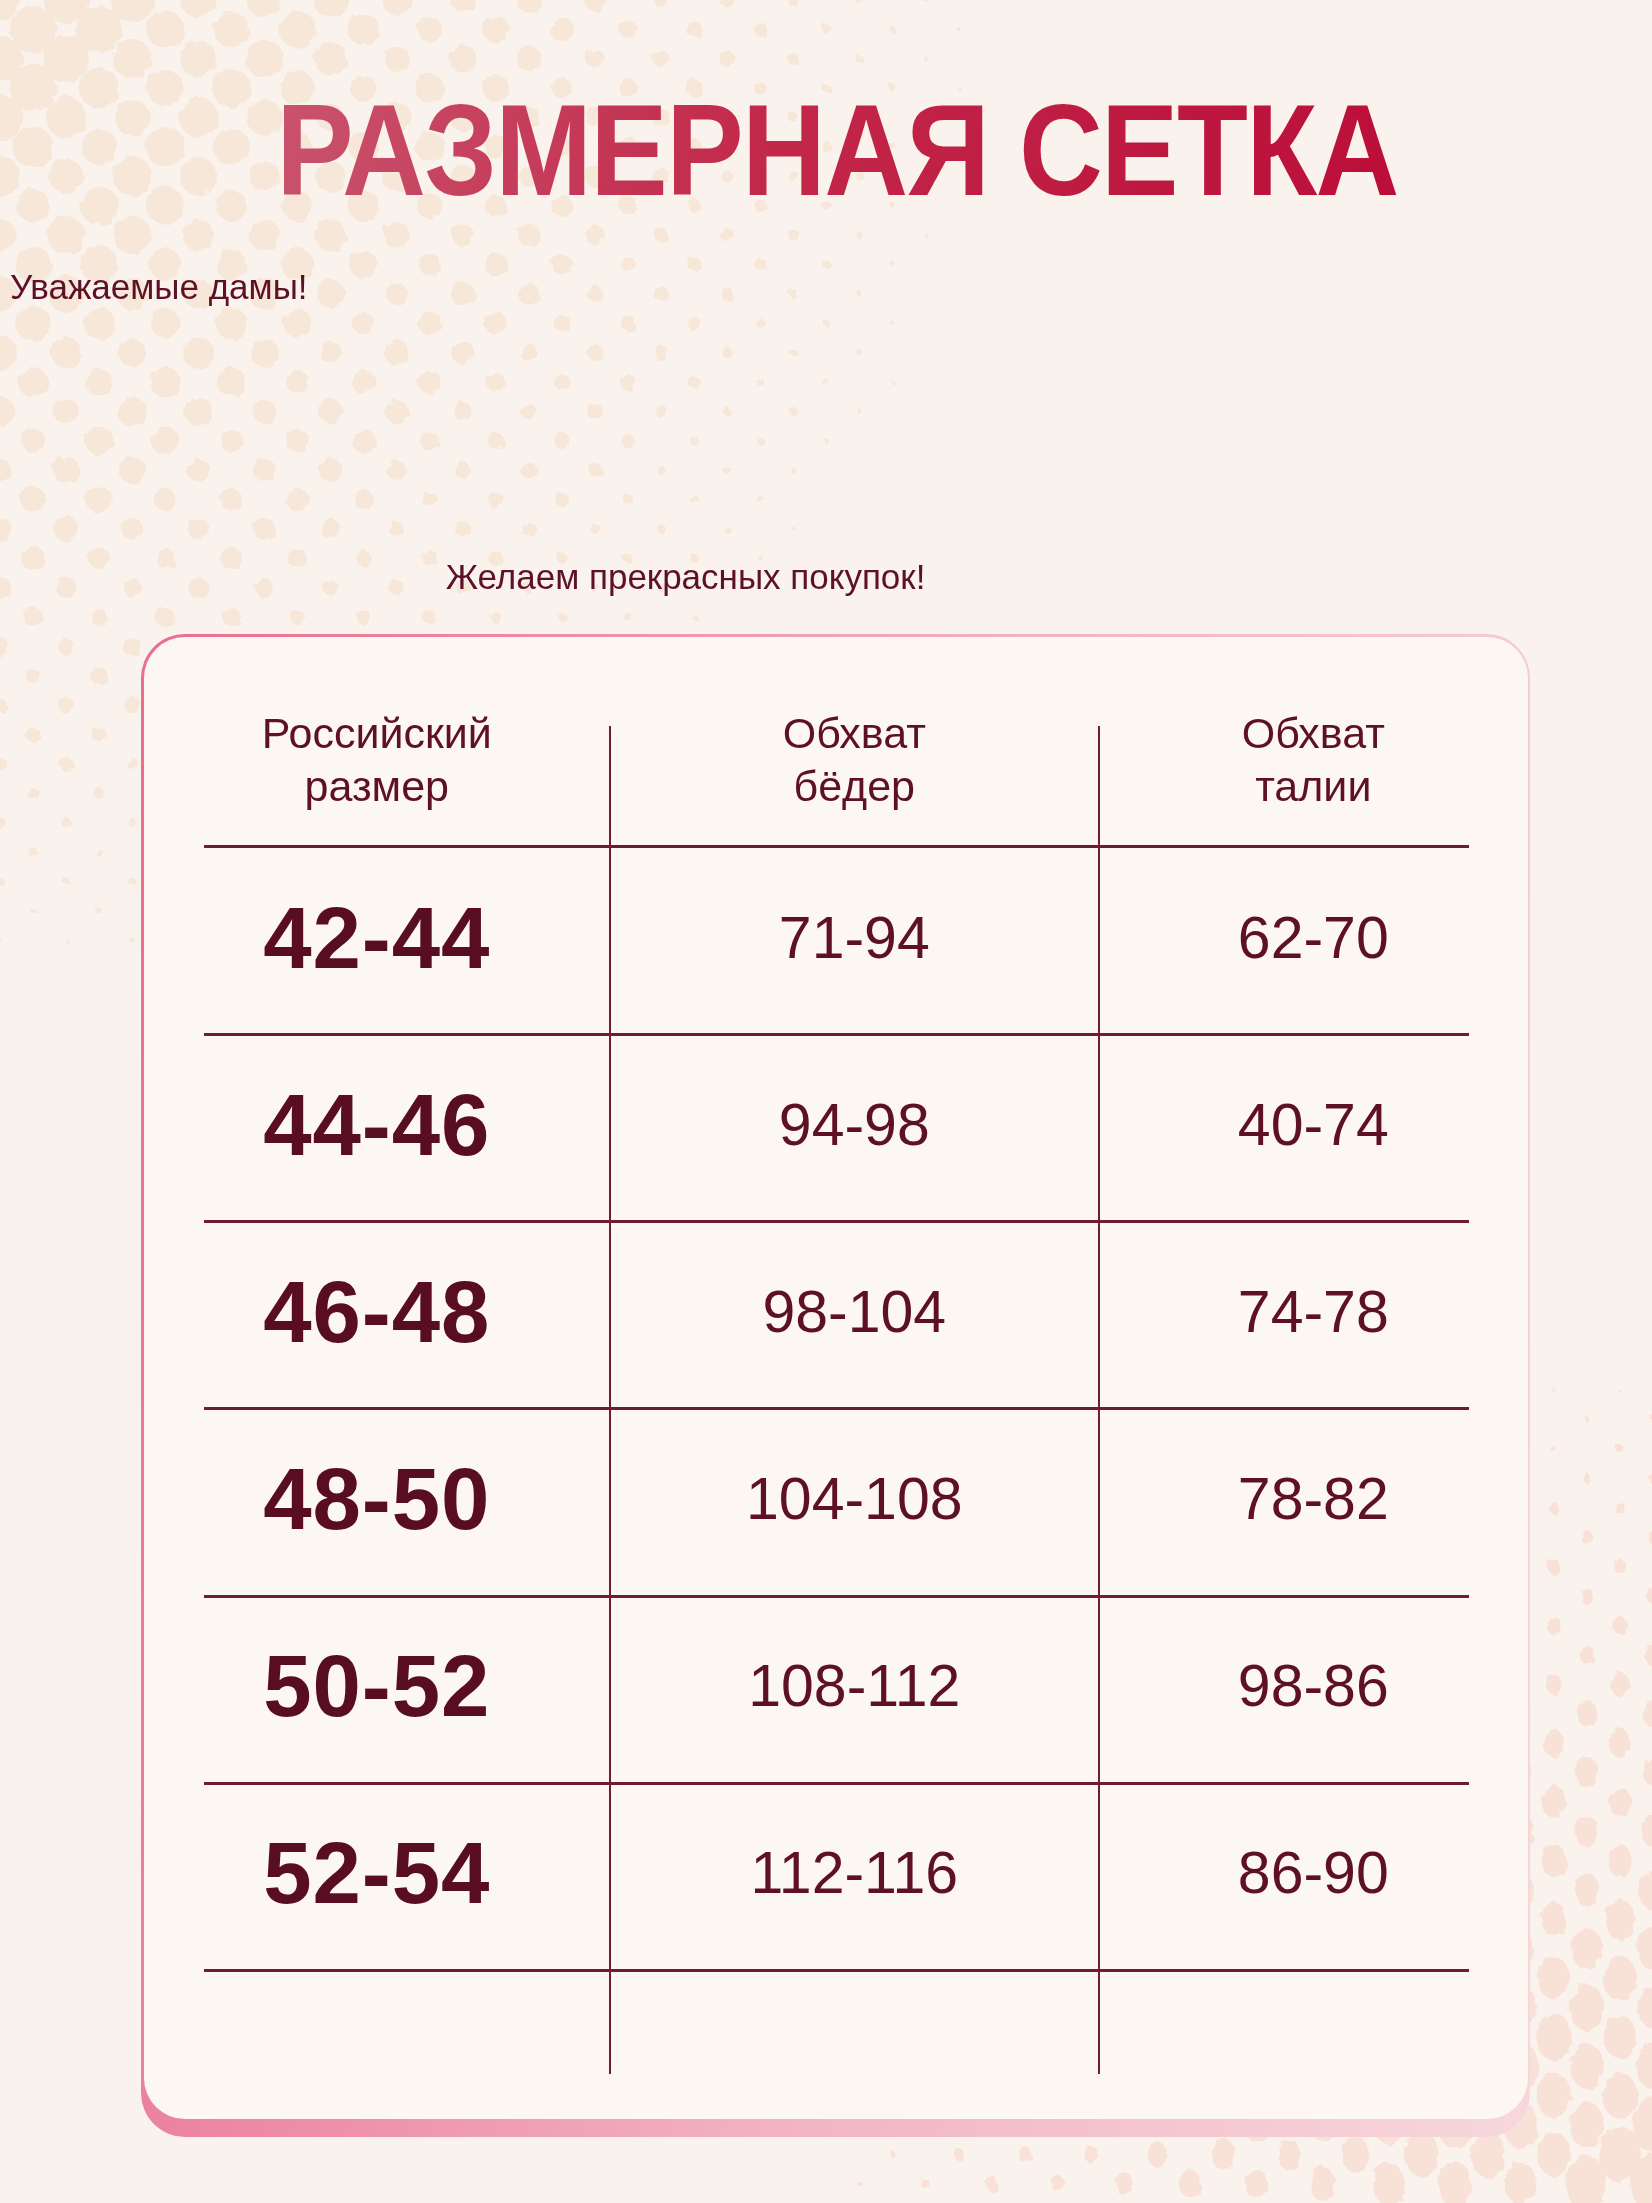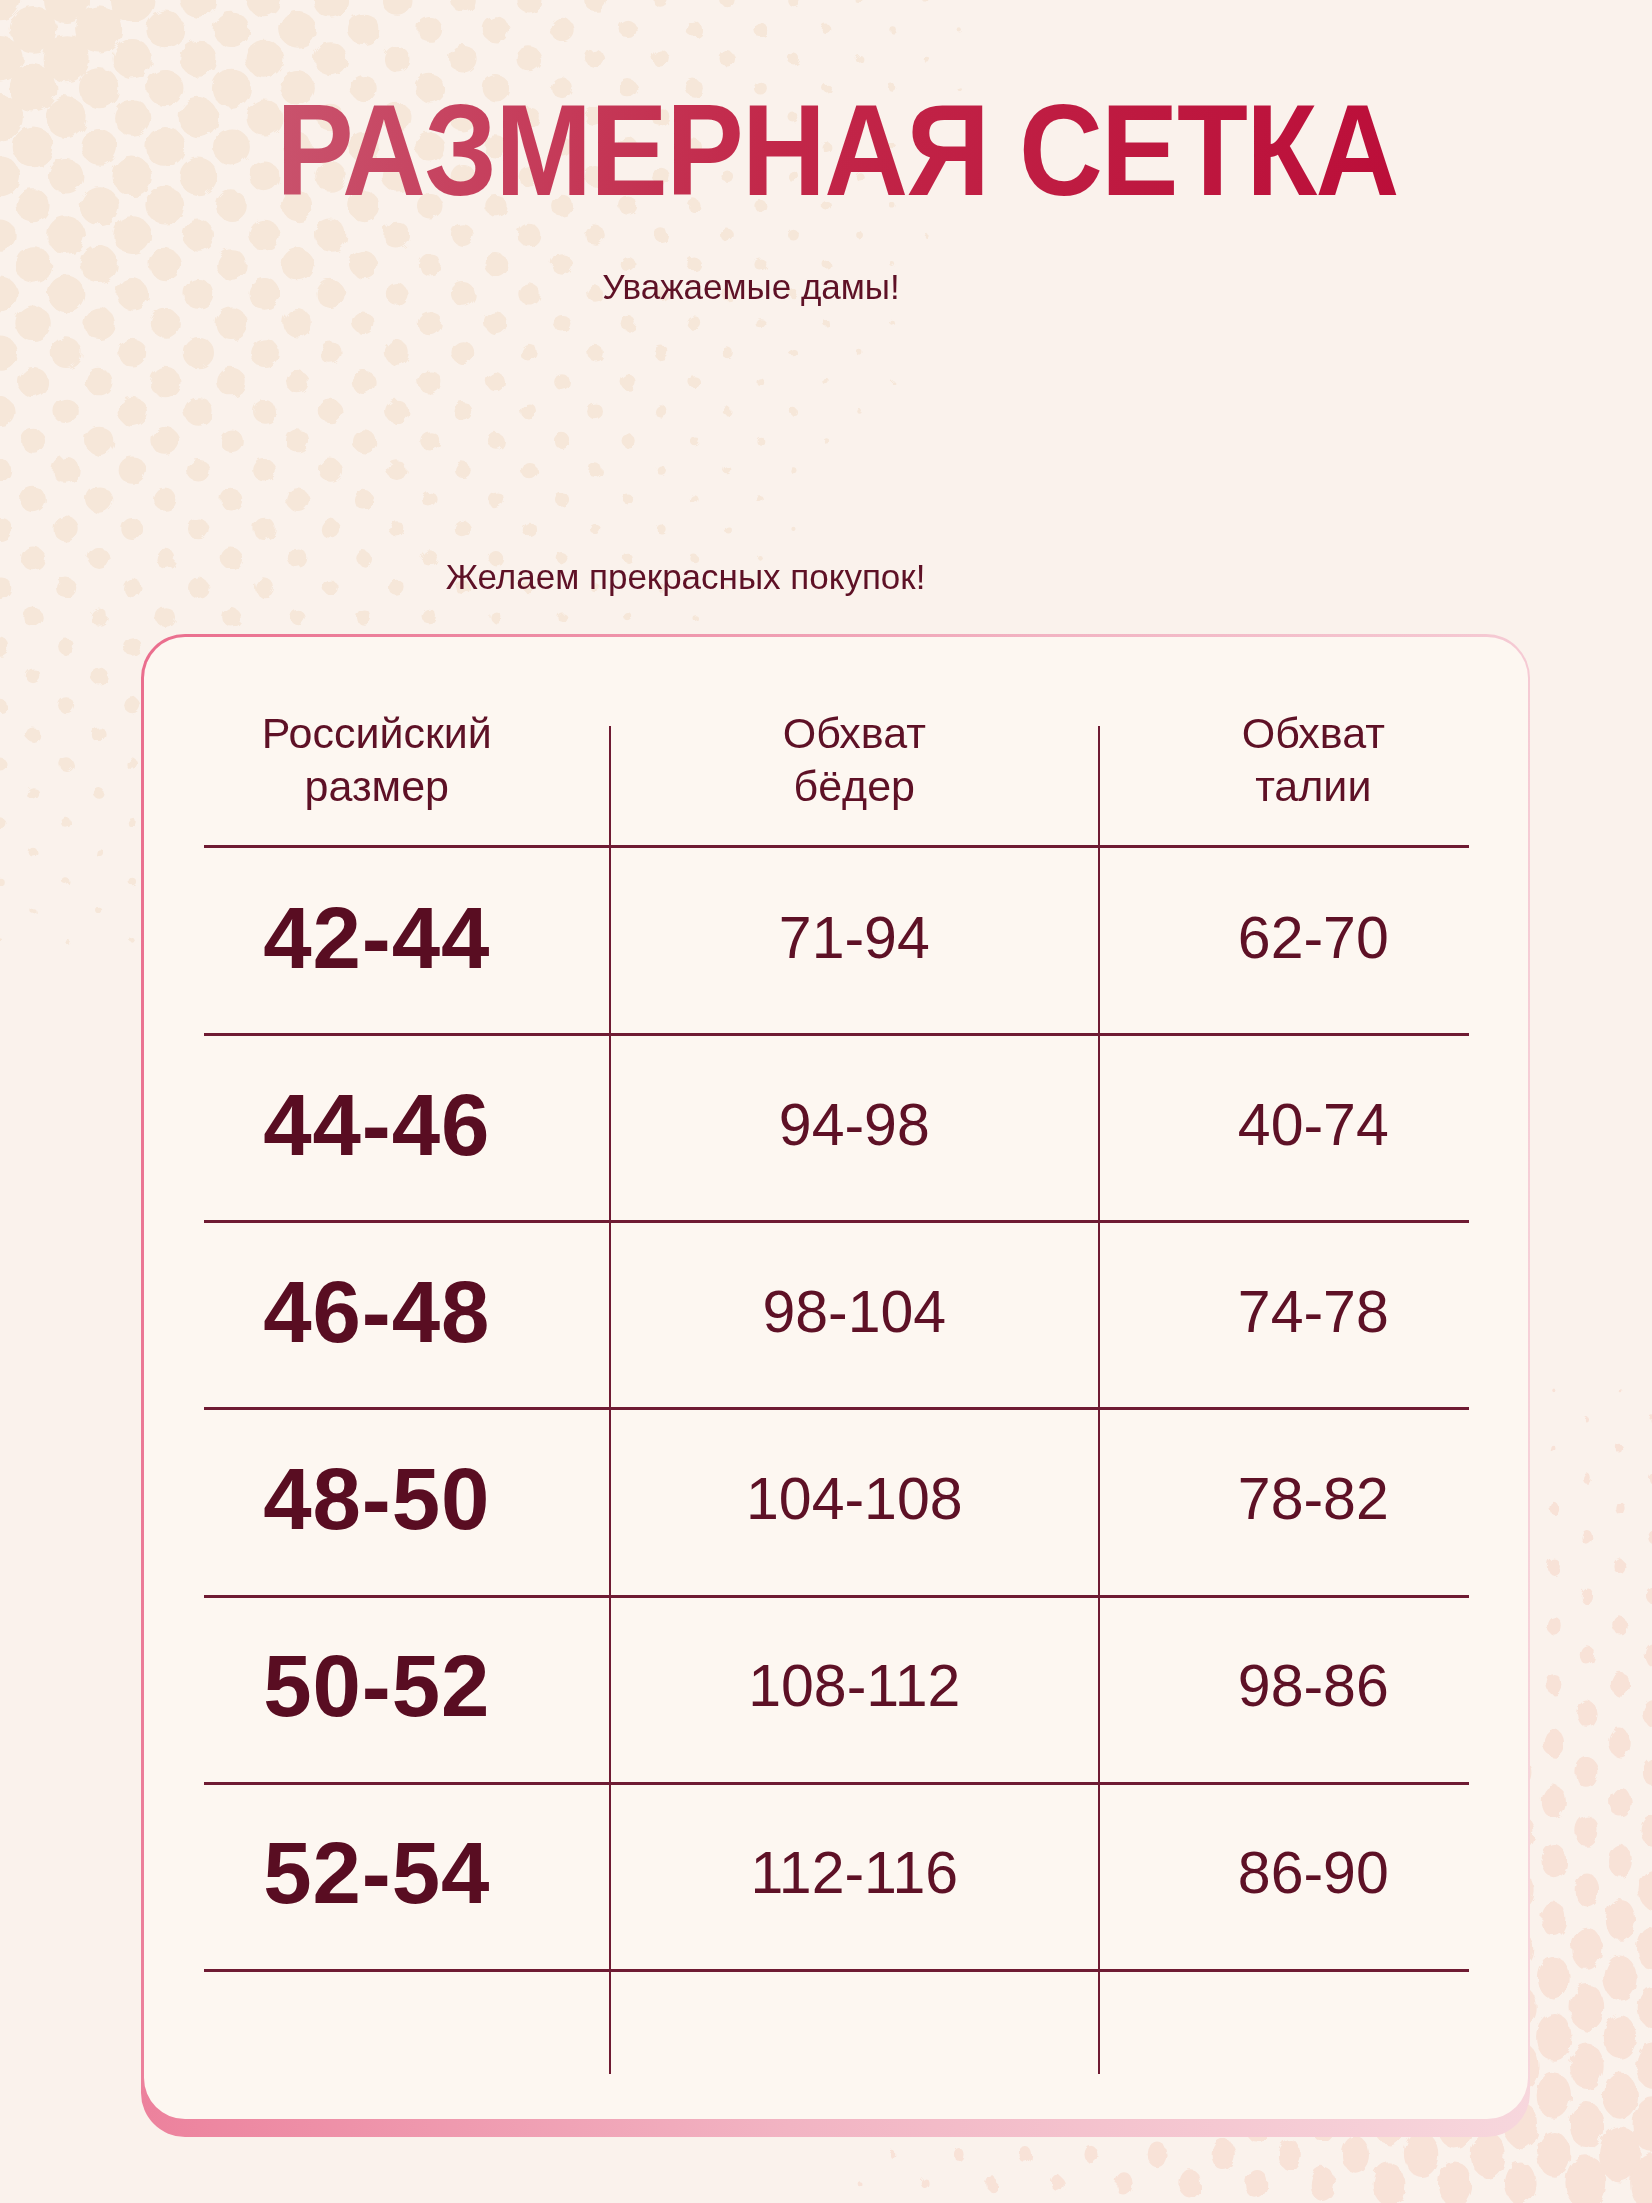--- a/index.html
+++ b/index.html
@@ -36,21 +36,21 @@
   }
   .title .grad{
     display:inline-block;transform:scaleX(0.9);
     background:linear-gradient(100deg,var(--title-g1) 0%,var(--title-g2) 45%,var(--title-g3) 100%);
     -webkit-background-clip:text;background-clip:text;
     -webkit-text-fill-color:transparent;color:transparent;
   }
 
   .greeting{
     position:absolute;left:0;top:261px;width:1482px;
-    text-align:center;font-size:35px;line-height:51px;font-weight:500;
+    text-align:left;font-size:35px;line-height:51px;font-weight:500;
     color:var(--maroon);
   }
   .intro{
     position:absolute;left:138px;top:360px;width:1377px;
     text-align:center;font-size:35px;line-height:64px;font-weight:500;
     color:var(--maroon);
   }
   .intro .b{font-weight:800;}
   .wish{
     position:absolute;left:0;top:545px;width:1351px;

